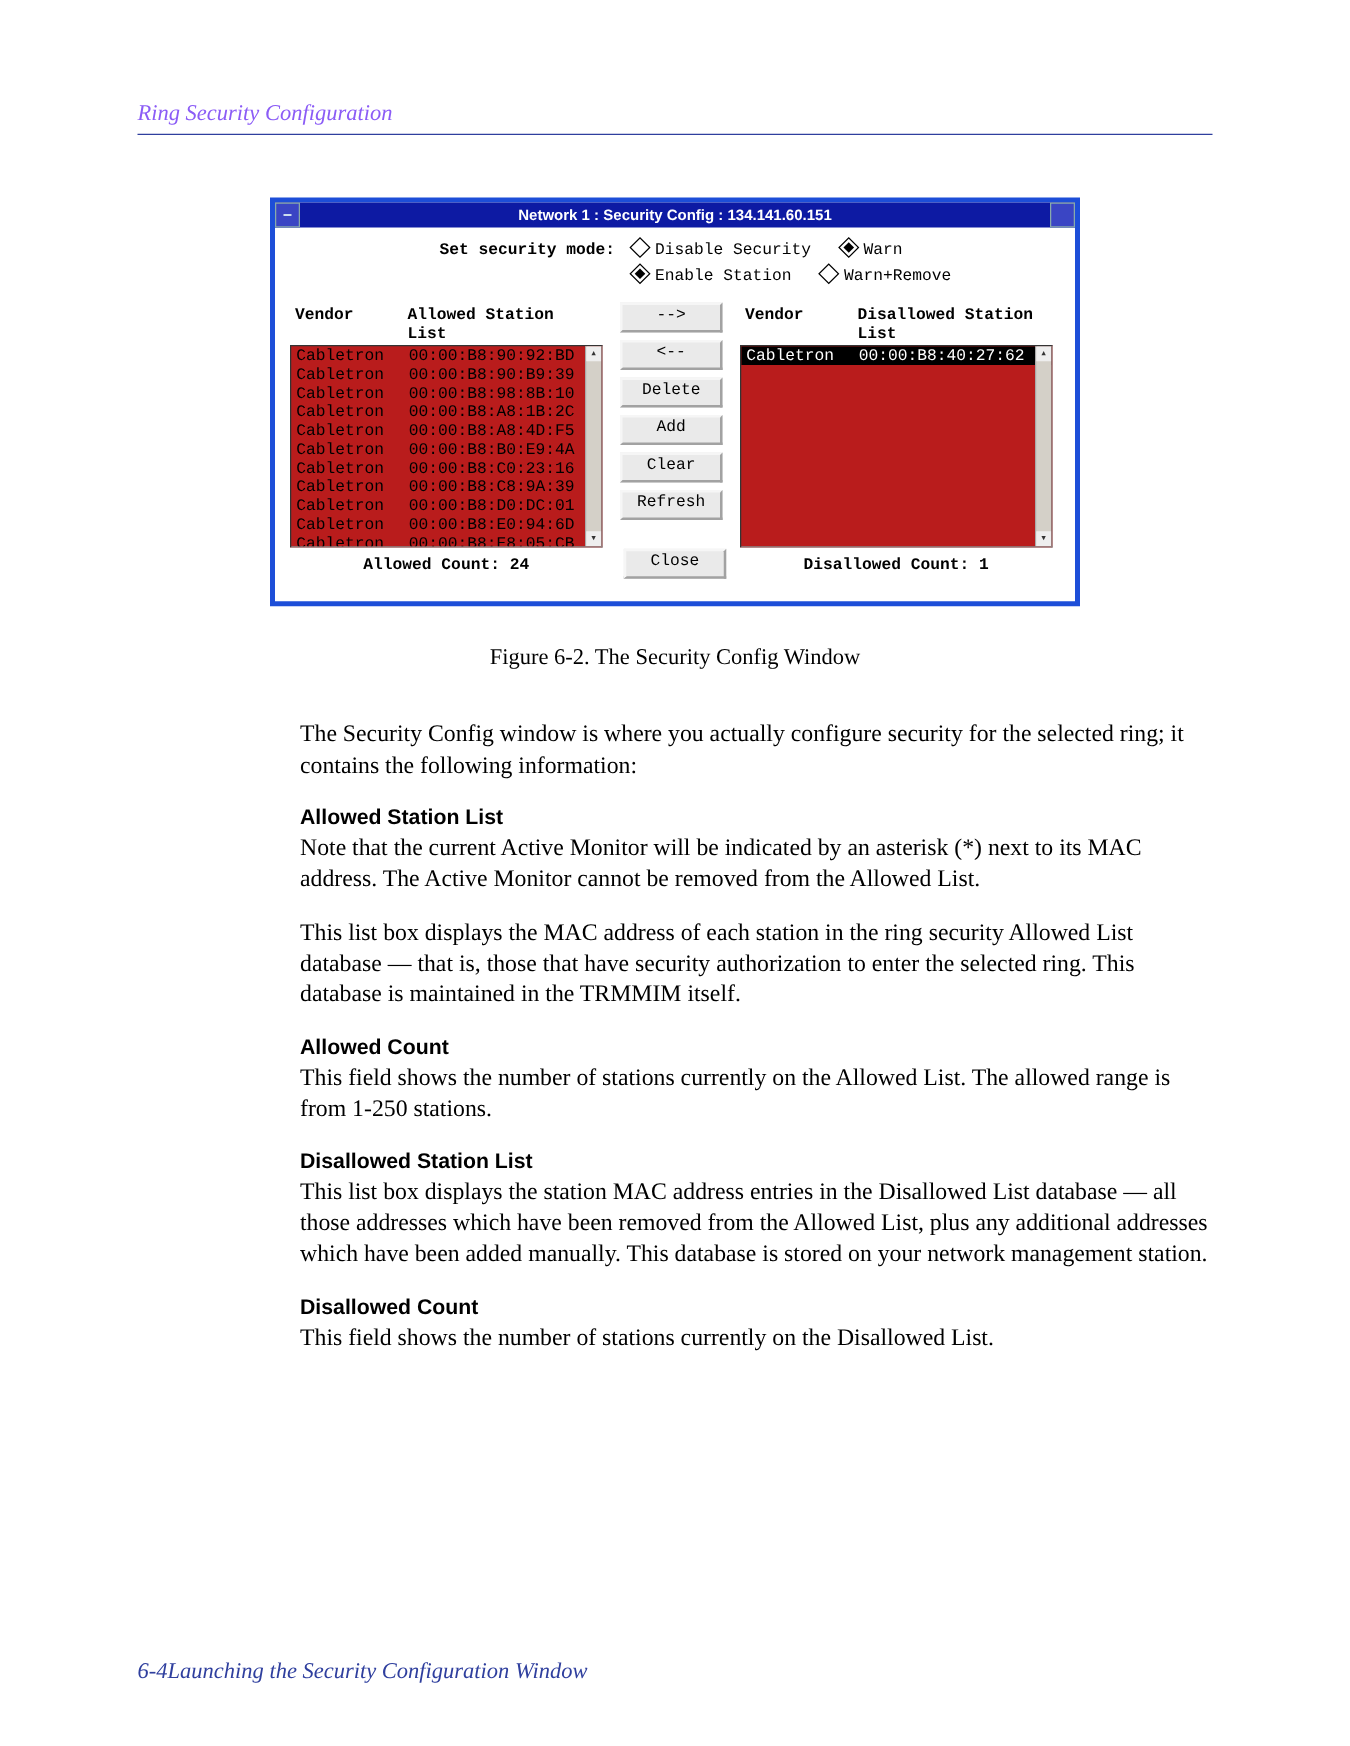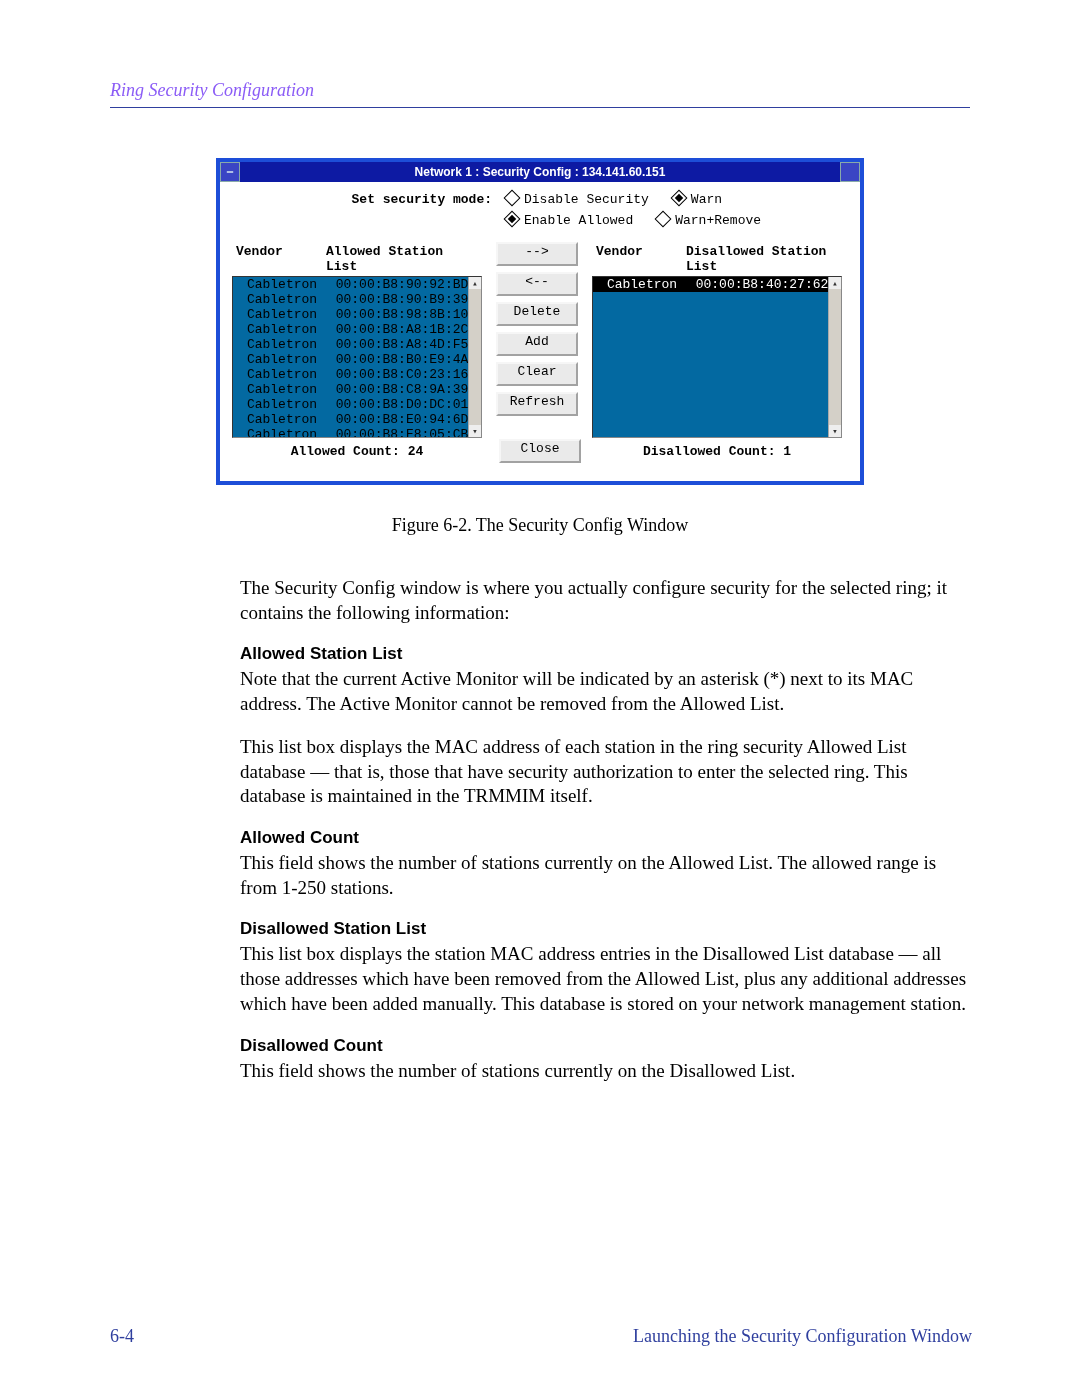--- a/index.html
+++ b/index.html
@@ -95,24 +95,23 @@
     text-align: left;
   }
   .list-wrap {
     position: relative;
     height: 185px;
   }
   .list-box {
     border: 1px inset #888;
     height: 160px;
     overflow: hidden;
-    background: #0369a1;
+    background: #b91c1c;
     font-size: 13px;
     position: relative;
-    text-align: center;
   }
   .list-box .scroll {
     position: absolute; right: 0; top: 0; bottom: 0; width: 12px;
     background: #d4d0c8;
     border-left: 1px solid #aaa;
   }
   .scroll .up, .scroll .down {
     position: absolute; left: 0; width: 12px; height: 12px;
     background: #eee;
     display: flex; align-items: center; justify-content: center;
@@ -165,21 +164,21 @@
     font-weight: bold;
     font-size: 17px;
     margin-top: 14px;
     margin-bottom: 2px;
   }
   .footer {
     position: absolute;
     bottom: 50px;
     left: 110px; right: 108px;
     display: flex;
-    justify-content: space-between;
+    font-style: italic;
     color: #2f3f9e;
     font-size: 18px;
   }
 </style>
 </head>
 <body>
 
 <div class="page">
   <div class="header">Ring Security Configuration</div>
 
@@ -203,21 +202,21 @@
               <span>Disable Security</span>
             </span>
             <span class="radio">
               <span class="diamond sel"></span>
               <span>Warn</span>
             </span>
           </div>
           <div class="mode-line">
             <span class="radio">
               <span class="diamond sel"></span>
-              <span>Enable Allowed</span>
+              <span>Enable Station</span>
             </span>
             <span class="radio">
               <span class="diamond"></span>
               <span>Warn+Remove</span>
             </span>
           </div>
         </div>
       </div>
 
       <div class="columns">

